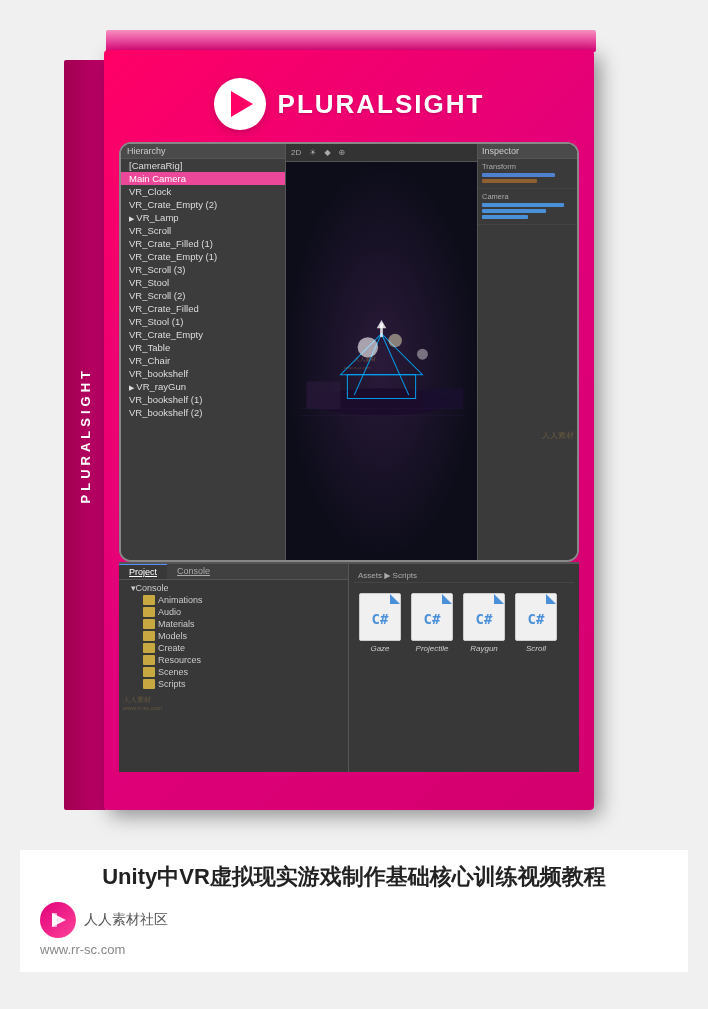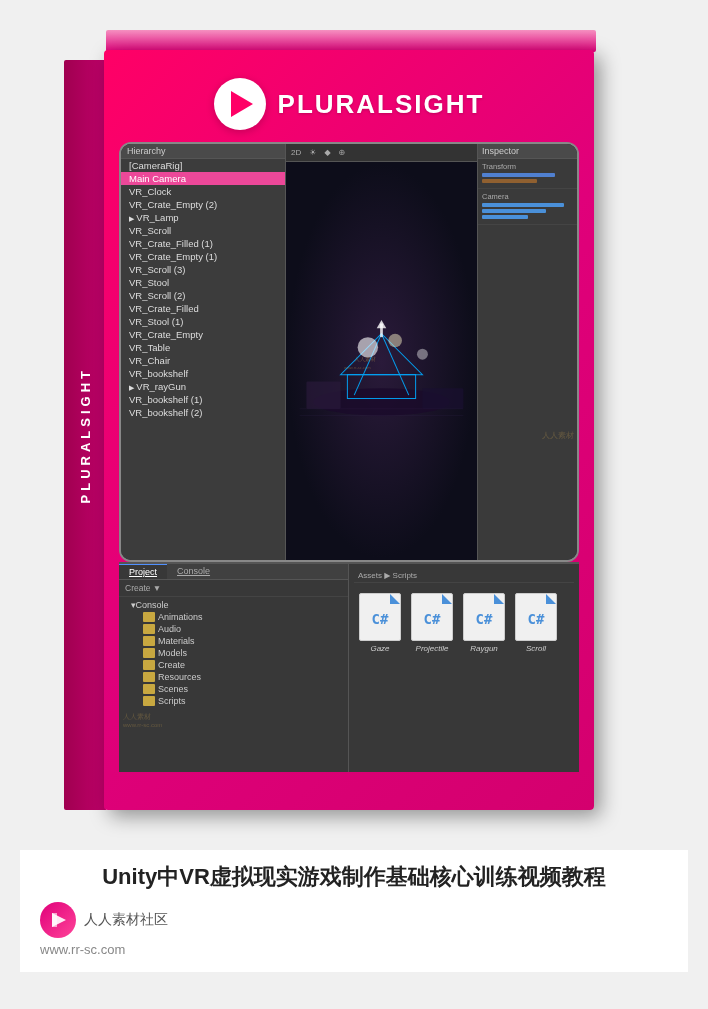--- a/index.html
+++ b/index.html
@@ -489,21 +489,20 @@
 
         </div>
 
         <div class="bottom-panels">
 
           <div class="project-panel">
             <div class="project-tabs">
               <div class="project-tab active">Project</div>
               <div class="project-tab">Console</div>
             </div>
-            <div class="project-toolbar">Create ▼</div>
             <div class="project-tree">
               <div class="tree-item level1">
                 <span>▾ </span>
                 <span>Console</span>
               </div>
               <div class="tree-item level2">
                 <span style="display:inline-block;width:12px;height:10px;background:#c8a840;border-radius:1px;margin-right:3px;vertical-align:middle;"></span>
                 <span>Animations</span>
               </div>
               <div class="tree-item level2">

